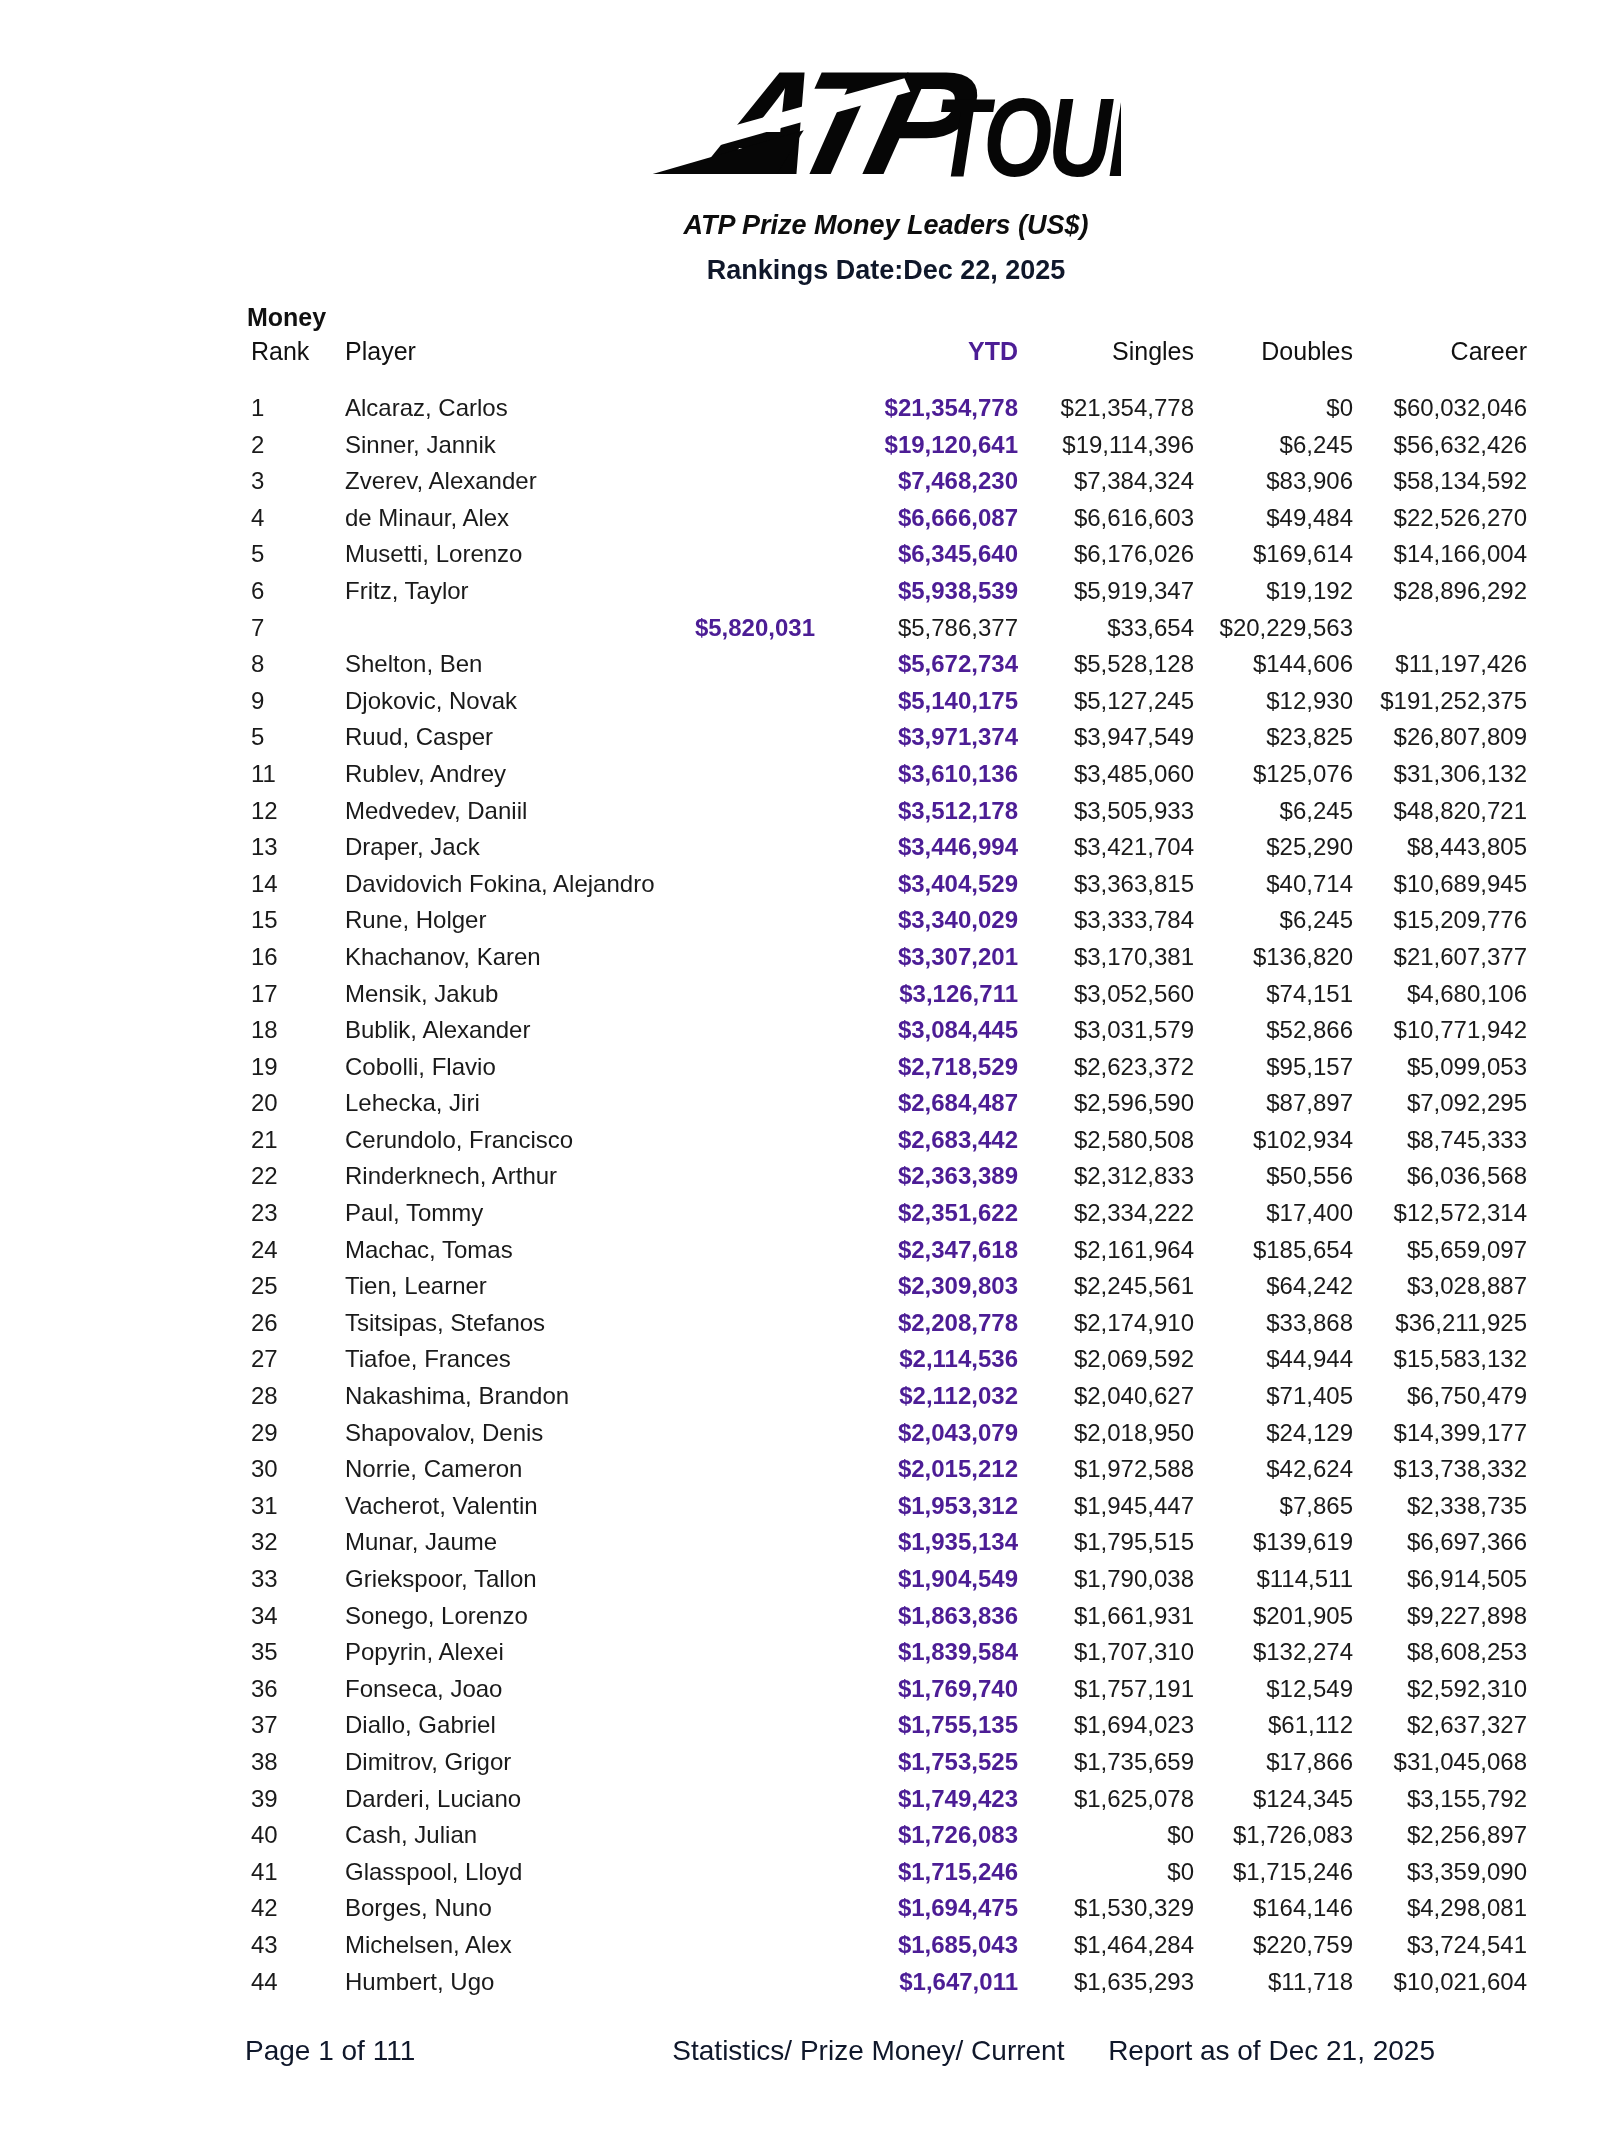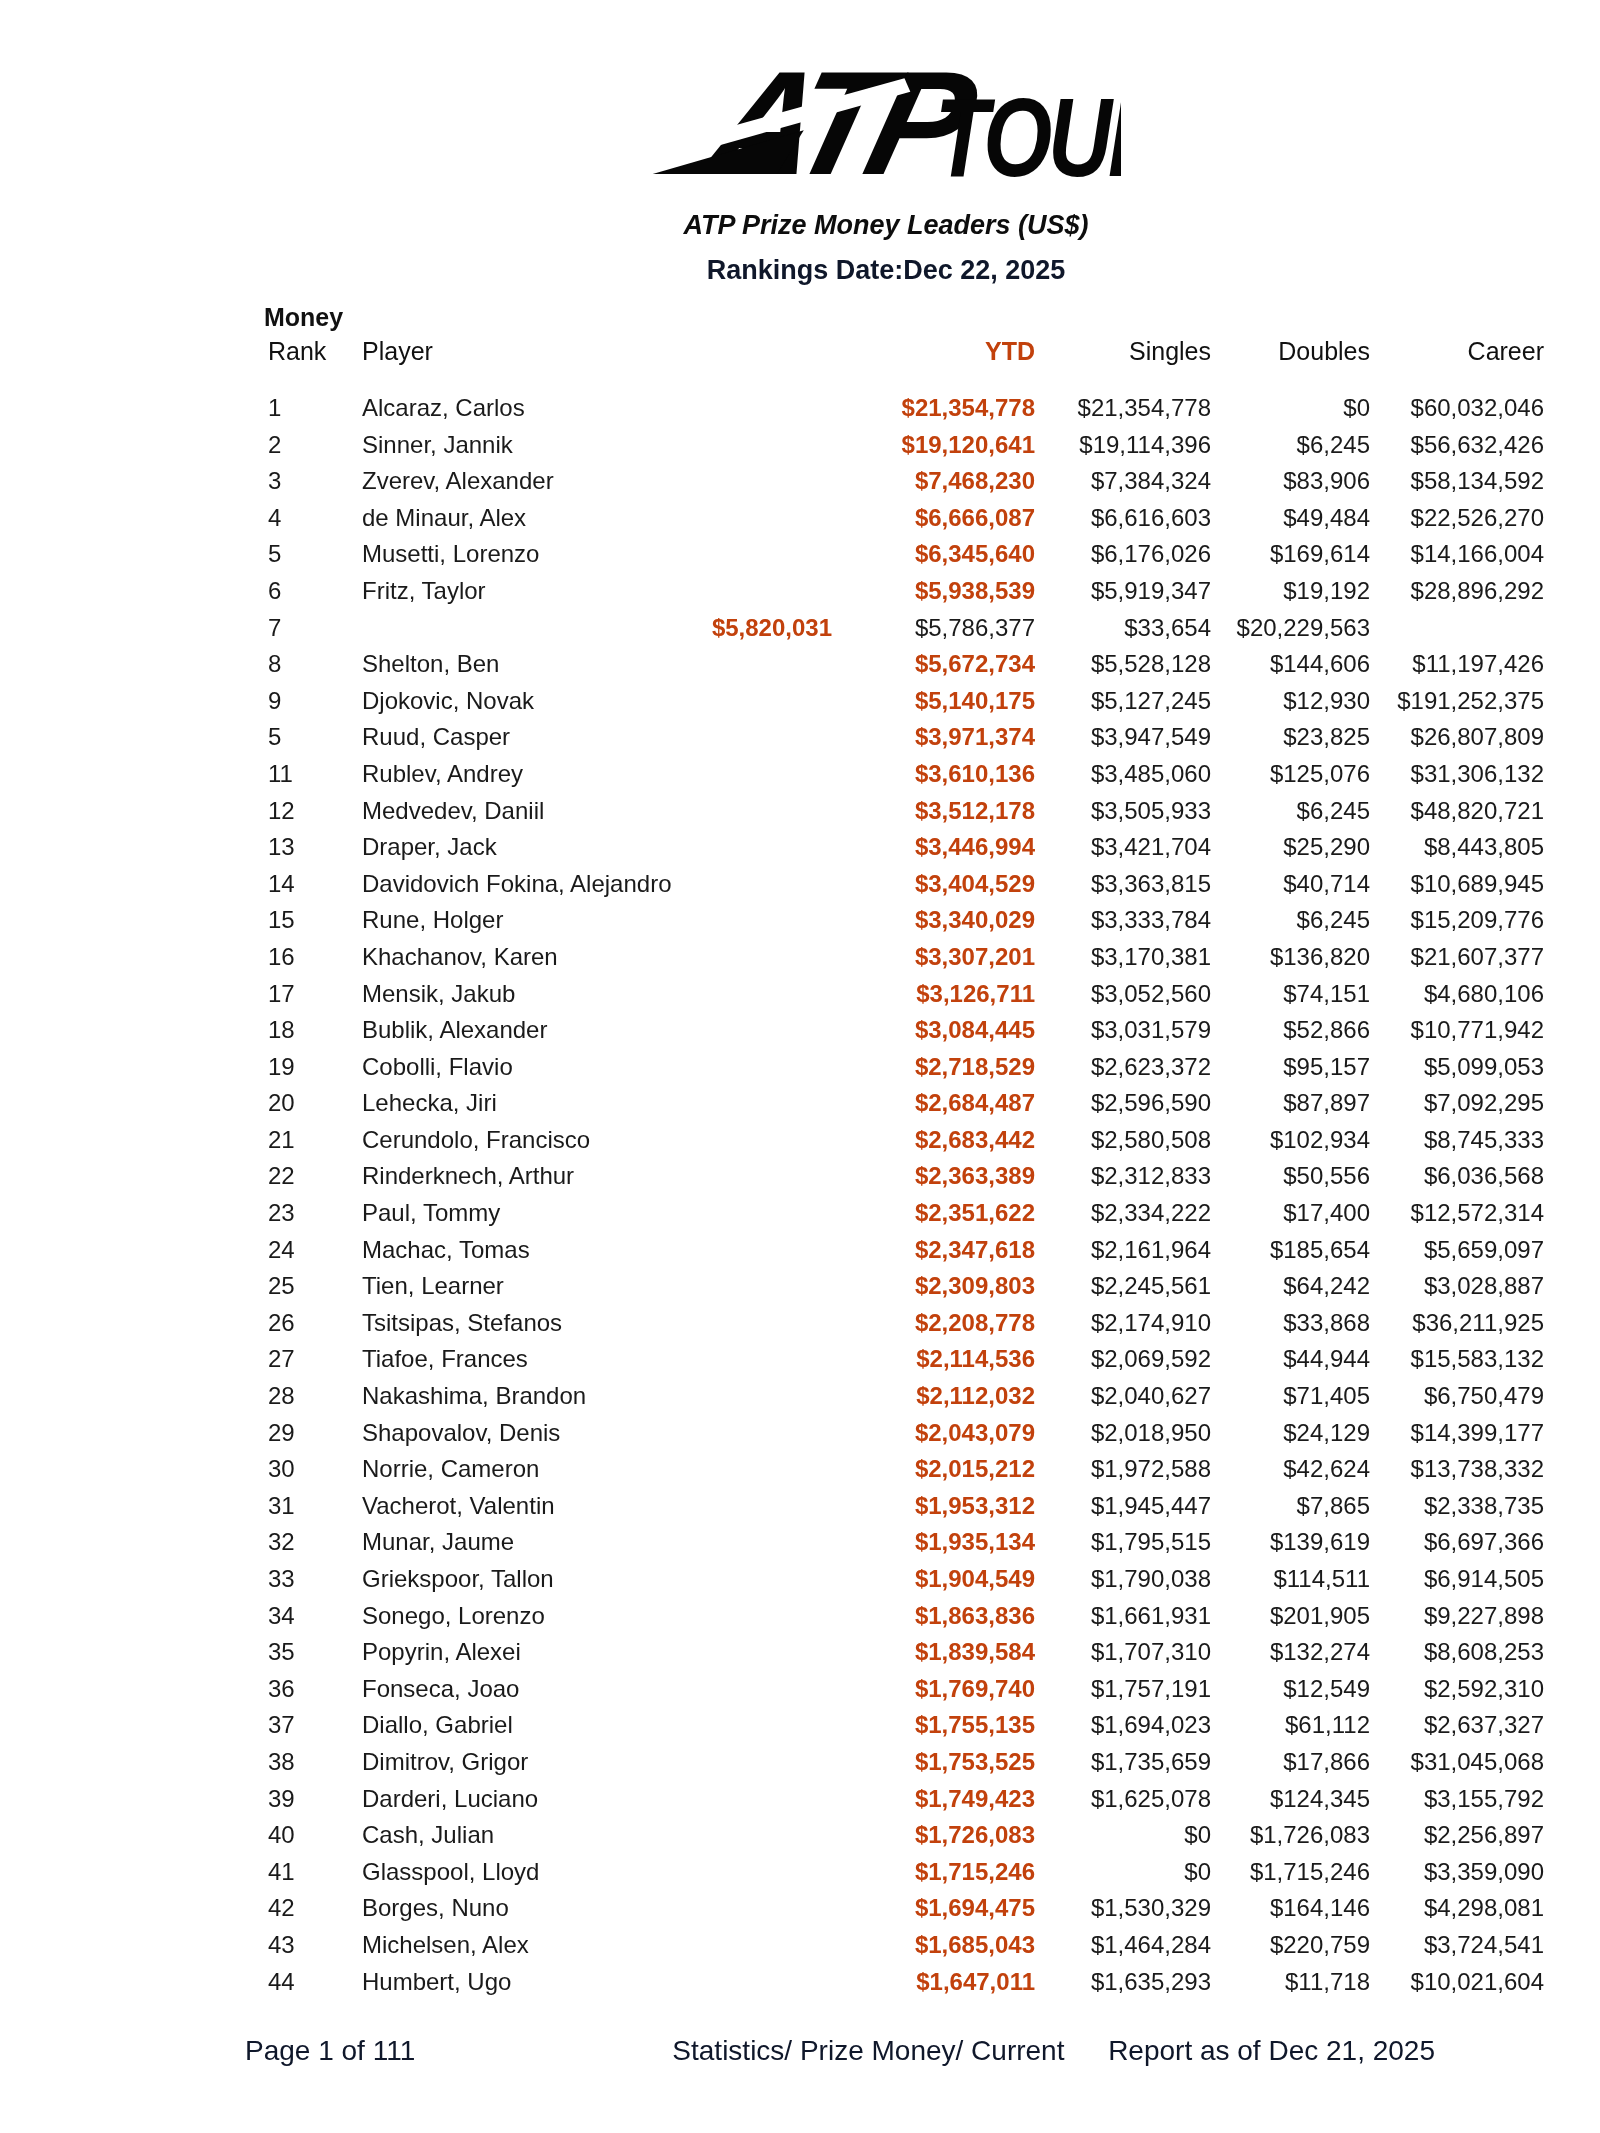--- a/index.html
+++ b/index.html
@@ -15,38 +15,38 @@
   .logo-wrap{display:flex;justify-content:center;margin-bottom:8px;}
   .logo-svg{display:block;}
   .doc-title{
     font-size:27px;font-weight:700;font-style:italic;color:#0d0d0d;
     letter-spacing:0px;margin-top:4px;
   }
   .doc-date{
     font-size:27px;font-weight:700;color:#0f172a;margin-top:14px;
   }
   
-  .money-table{position:absolute;left:262px;top:302px;width:1282px;}
+  .money-table{position:absolute;left:245px;top:302px;width:1282px;}
   .thead .money-line{
     font-size:25px;font-weight:700;line-height:30px;padding-left:2px;color:#111;
   }
   .hrow,.trow{
     display:grid;
     grid-template-columns:100px 470px 203px 176px 159px 174px;
     align-items:baseline;
   }
   .hrow{line-height:34px;font-size:25px;font-weight:700;color:#111;margin-top:2px;}
   .hrow .cell{white-space:nowrap;}
   .hrow .rank{padding-left:12px;}
   .rows{margin-top:22px;}
   .trow{height:36.6px;line-height:36.6px;font-size:24px;color:#1a1a1a;}
   .cell{white-space:nowrap;overflow:visible;}
   .cell.rank{padding-left:6px;font-weight:400;}
   .cell.player{padding-left:0;font-weight:400;}
-  .cell.ytd{text-align:right;font-weight:700;color:#c2410c;}
+  .cell.ytd{text-align:right;font-weight:700;color:#4c1d95;}
   .cell.singles,.cell.doubles,.cell.career{text-align:right;font-weight:400;}
   
   .doc-footer{
     position:absolute;left:245px;top:2035px;width:1282px;
     display:grid;grid-template-columns:1fr 1fr 1fr;
     font-size:28px;color:#0f172a;
   }
   .doc-footer .f-left{text-align:left;}
   .doc-footer .f-center{text-align:left;}
   .doc-footer .f-right{text-align:right;padding-right:92px;}

